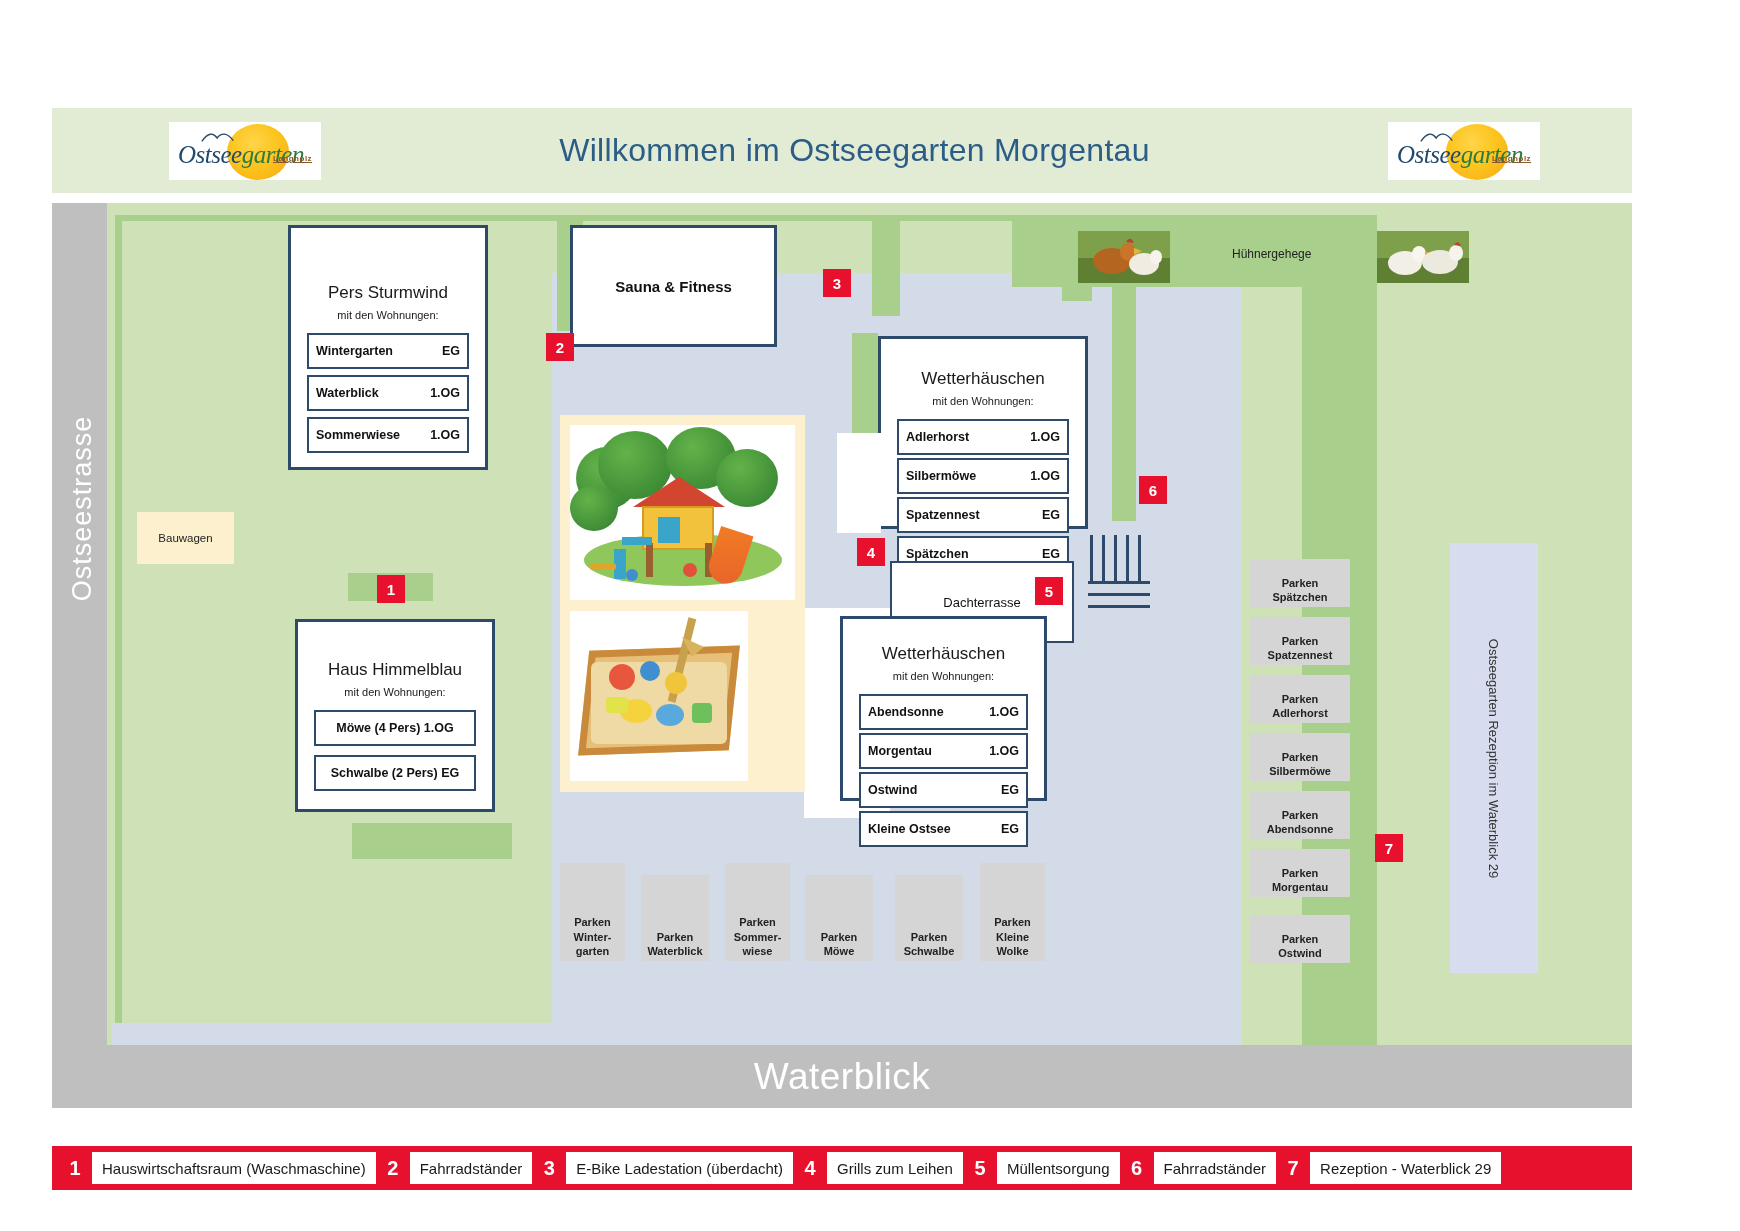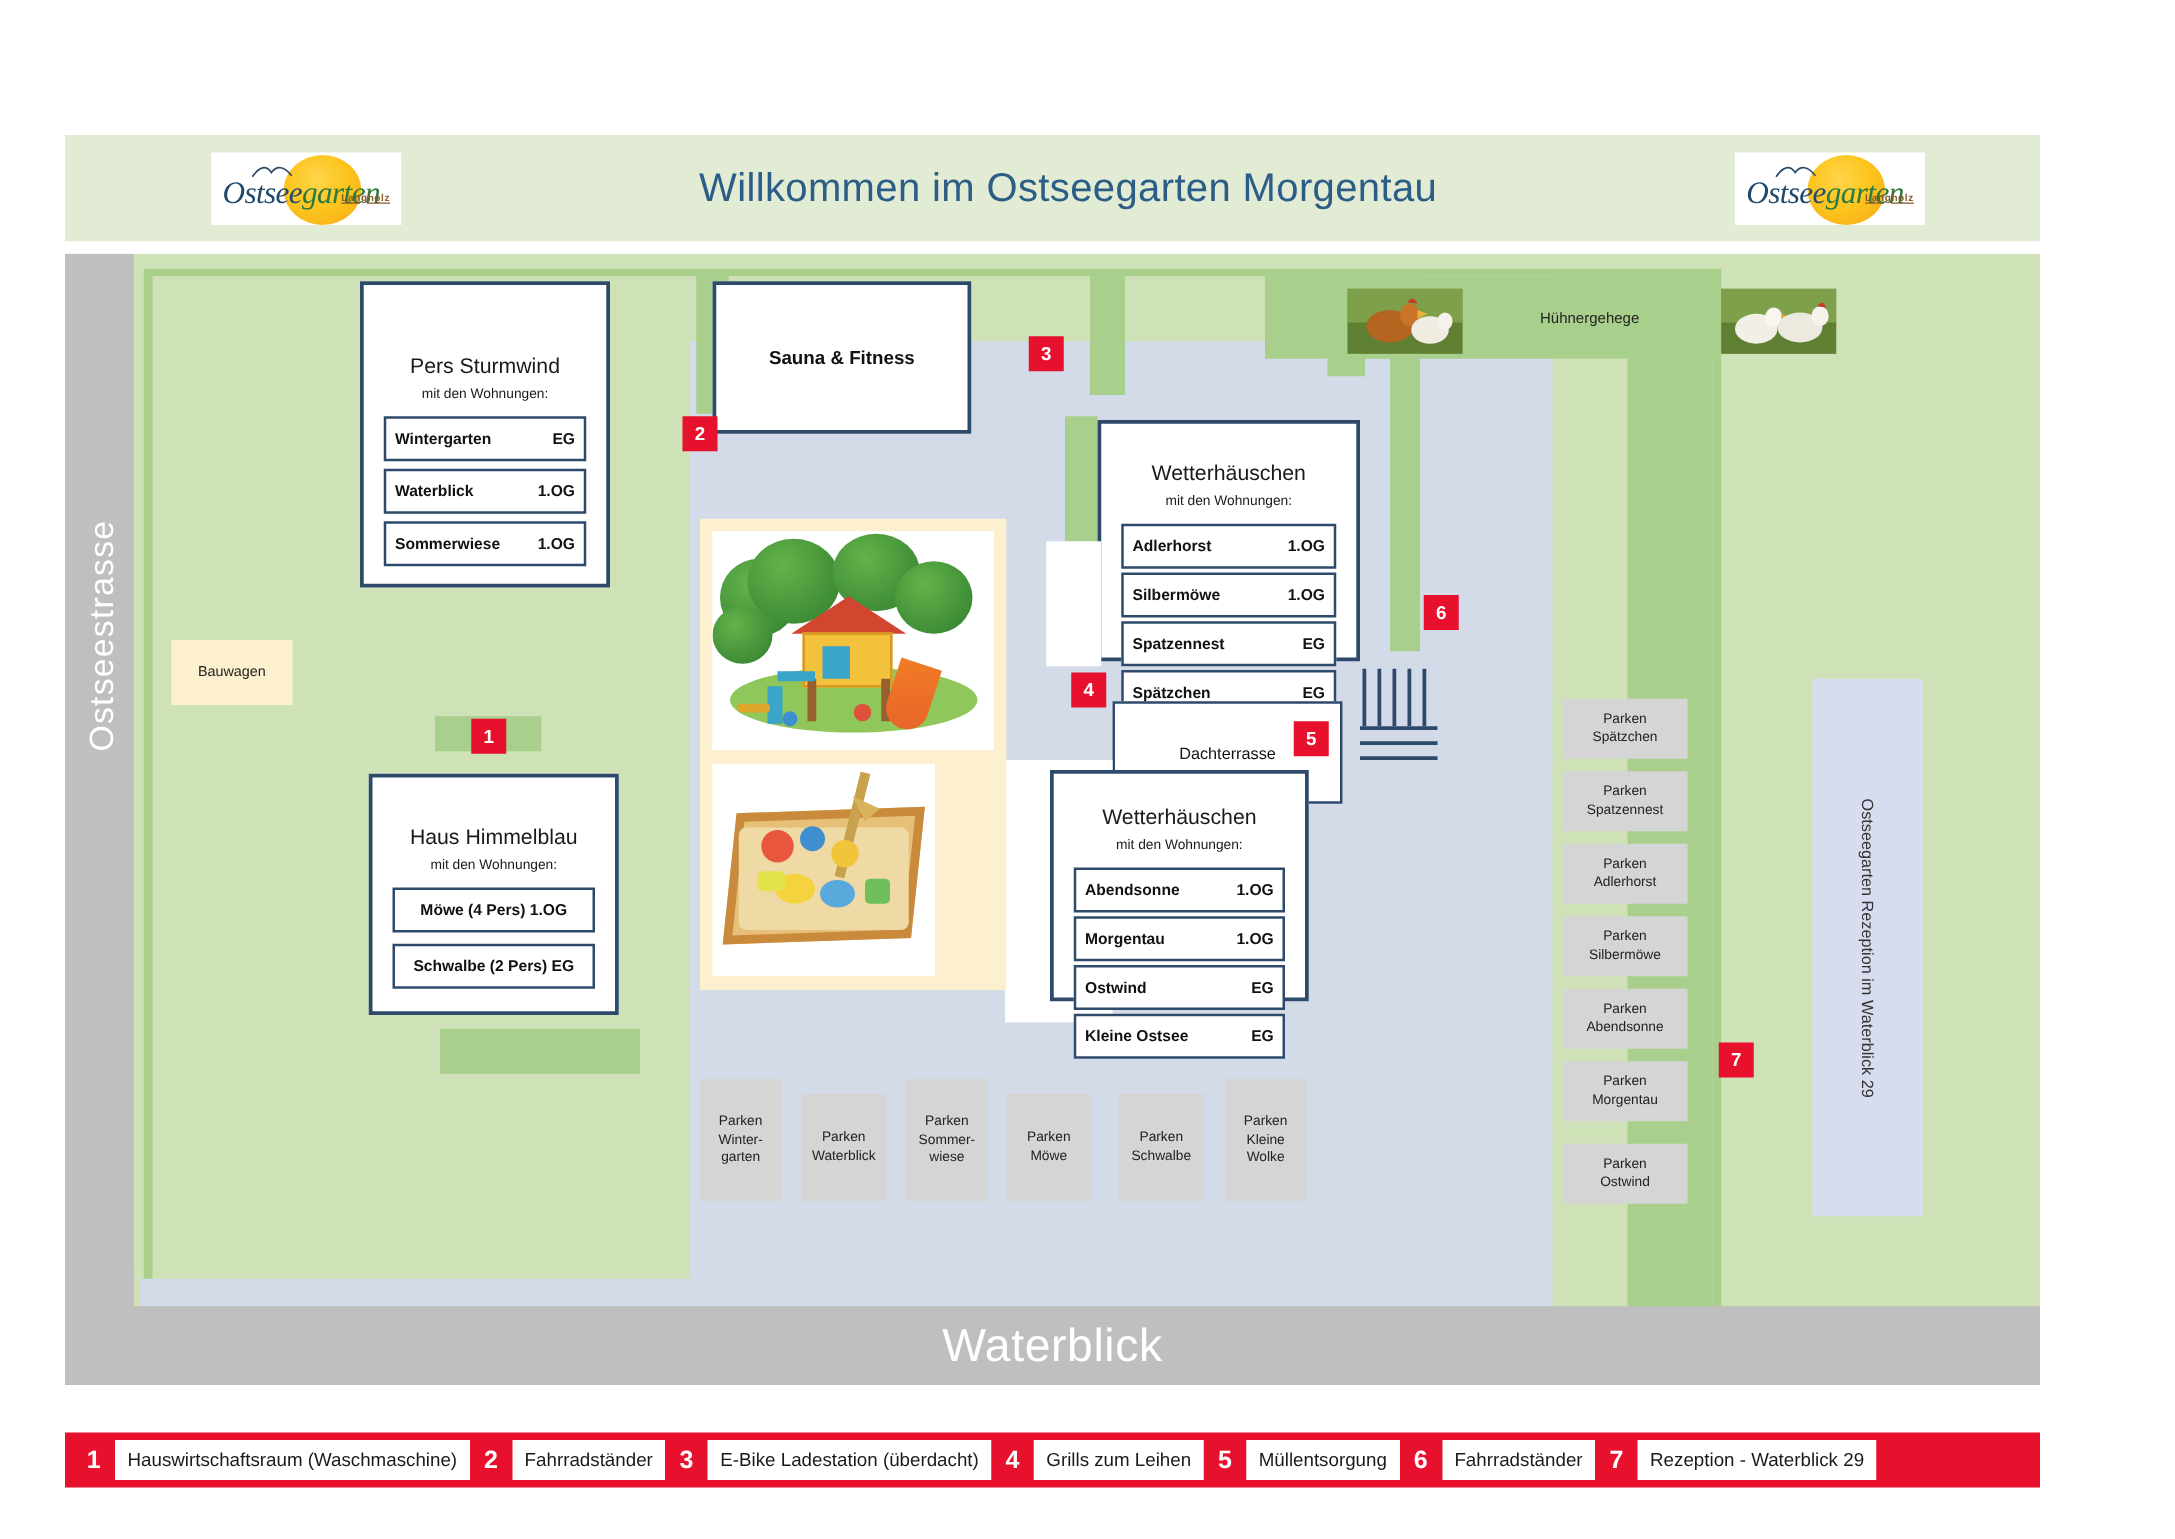--- a/index.html
+++ b/index.html
@@ -167,25 +167,26 @@
     background: #e8112d;
     color: #ffffff;
     font-size: 15px; font-weight: bold;
     display: flex; align-items: center; justify-content: center;
   }
 
   
   .parkbox {
     position: absolute;
     background: #d5d5d5;
-    display: flex; align-items: center; justify-content: center;
+    display: flex; align-items: flex-end; justify-content: center;
     text-align: center;
     font-size: 11px; color: #222;
     line-height: 1.32;
-    padding: 18px;
+    padding: 2px;
+    font-weight: bold;
   }
   .bauwagen {
     position: absolute;
     background: #fdf0ce;
     display: flex; align-items: center; justify-content: center;
     font-size: 11.5px; color: #222;
   }
   .maplabel {
     position: absolute;
     font-size: 12px; color: #222;

